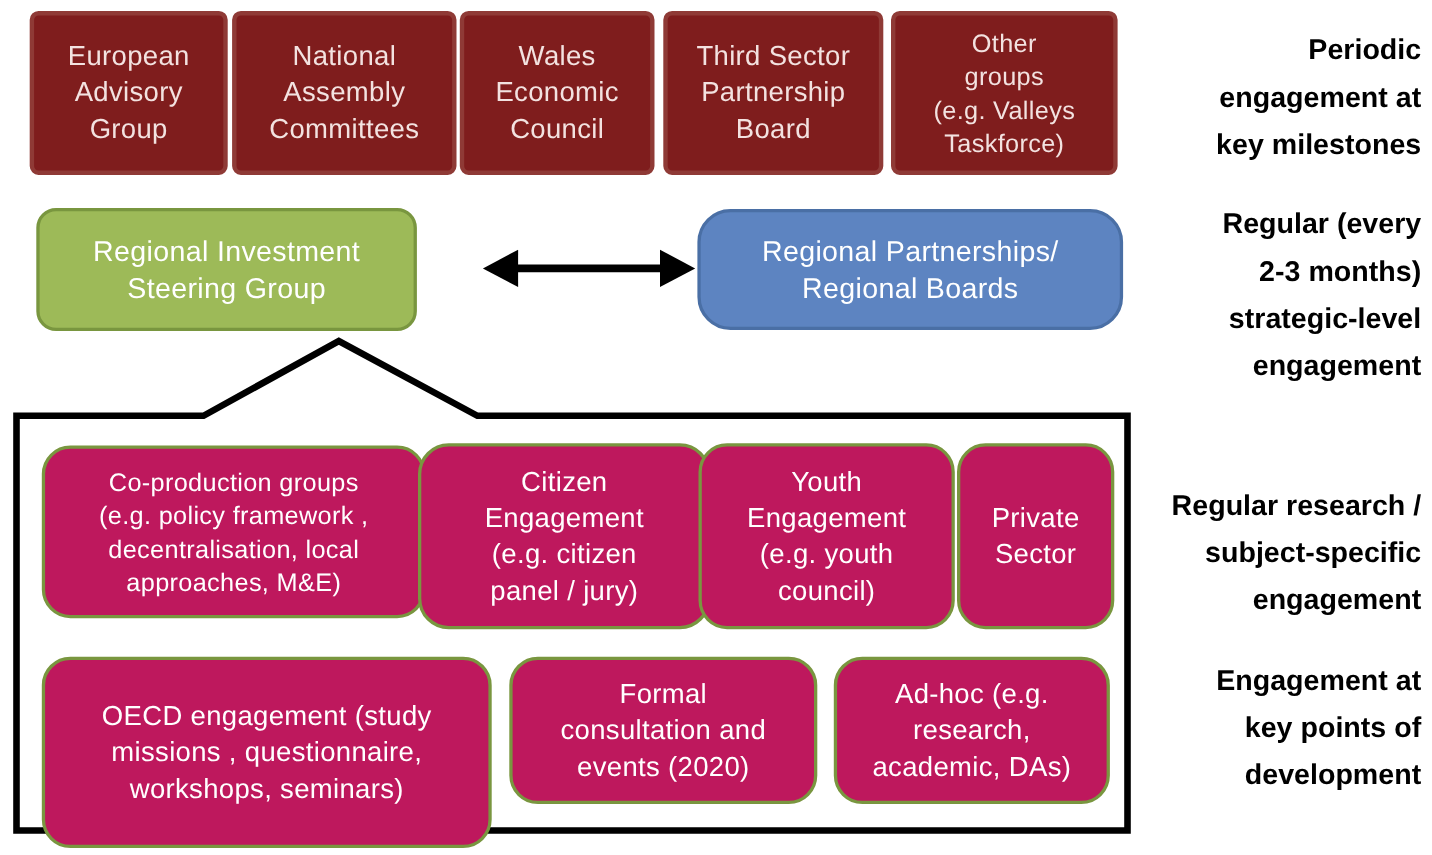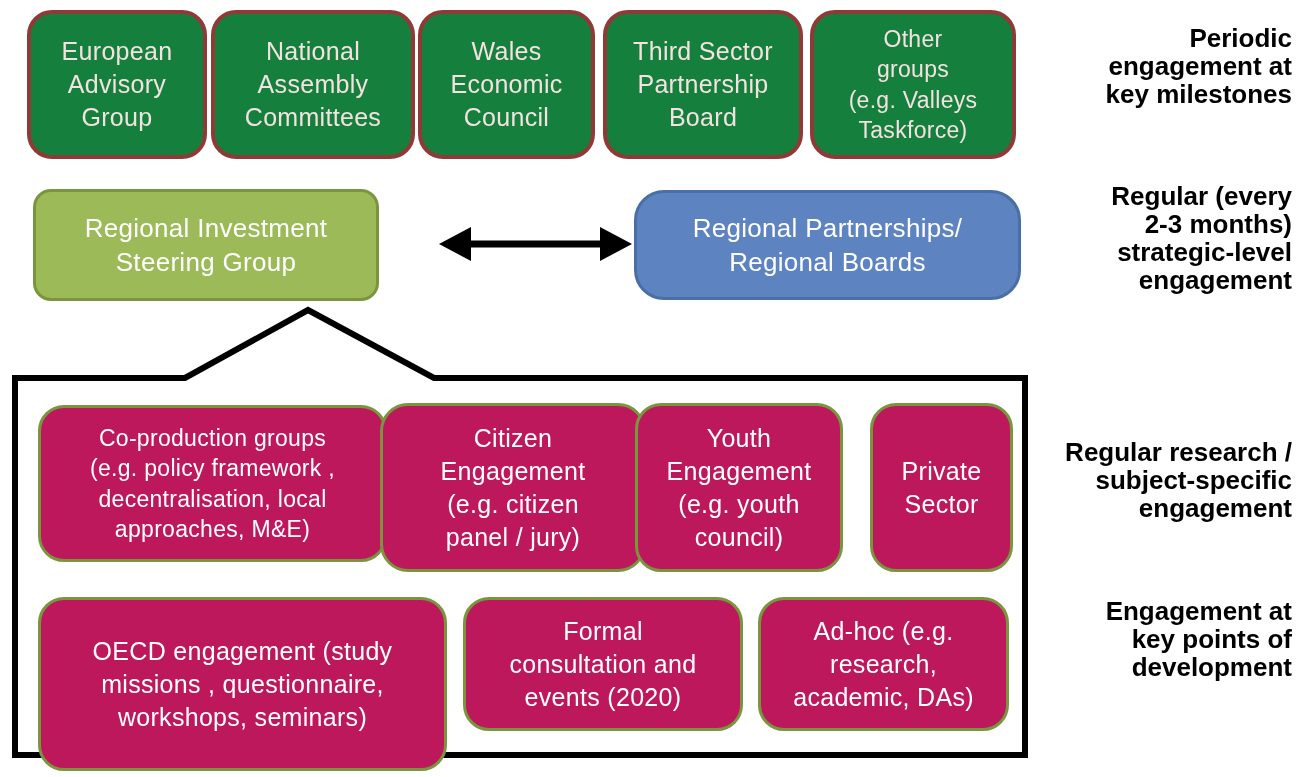--- a/index.html
+++ b/index.html
@@ -5,30 +5,30 @@
   html,body{margin:0;padding:0;background:#ffffff;}
   .canvas{
     position:relative;width:1302px;height:777px;background:#ffffff;
     font-family:"Liberation Sans","DejaVu Sans",sans-serif;overflow:hidden;
   }
   .box{
     position:absolute;display:flex;align-items:center;justify-content:center;
     text-align:center;box-sizing:border-box;color:#ffffff;
     white-space:pre-line;letter-spacing:0.3px;line-height:1.32;
   }
-  .red{background:#15803d;border:4px solid #8f3a36;border-radius:25px;color:#f3e2e0;align-items:center;}
+  .red{background:#7f1d1d;border:4px solid #8f3a36;border-radius:8px;color:#f3e2e0;align-items:center;}
   .greenbig{background:#9dba58;border:3px solid #79963f;border-radius:18px;}
   .blue{background:#5d84c1;border:3px solid #4a6fa5;border-radius:30px;justify-content:center;}
   .green{background:#be185d;border:3px solid #79963f;border-radius:26px;}
   .f26{font-size:26px;}
   .f25{font-size:25px;}
   .f23{font-size:23px;}
   .sidelabel{
     position:absolute;right:10px;text-align:right;color:#000000;
-    font-size:26px;font-weight:bold;line-height:28px;white-space:pre-line;
+    font-size:26px;font-weight:bold;line-height:43px;white-space:pre-line;
     letter-spacing:0px;
   }
   svg.overlay{position:absolute;left:0;top:0;width:1302px;height:777px;pointer-events:none;}
 </style>
 </head>
 <body>
 
 <div class="canvas">
 
   <svg class="overlay" viewBox="0 0 1302 777">
@@ -83,21 +83,21 @@
 (e.g. policy framework ,
 decentralisation, local
 approaches, M&amp;E)</span>
   </div>
   <div class="box green f25" style="left:380px;top:403px;width:266px;height:169px;border-radius:28px;">
     <span>Citizen
 Engagement
 (e.g. citizen
 panel / jury)</span>
   </div>
-  <div class="box green f25" style="left:635px;top:403px;width:208px;height:169px;">
+  <div class="box green f25" style="left:635px;top:403px;width:233px;height:169px;">
     <span>Youth
 Engagement
 (e.g. youth
 council)</span>
   </div>
   <div class="box green f25" style="left:870px;top:403px;width:143px;height:169px;">
     <span>Private
 Sector</span>
   </div>
 

